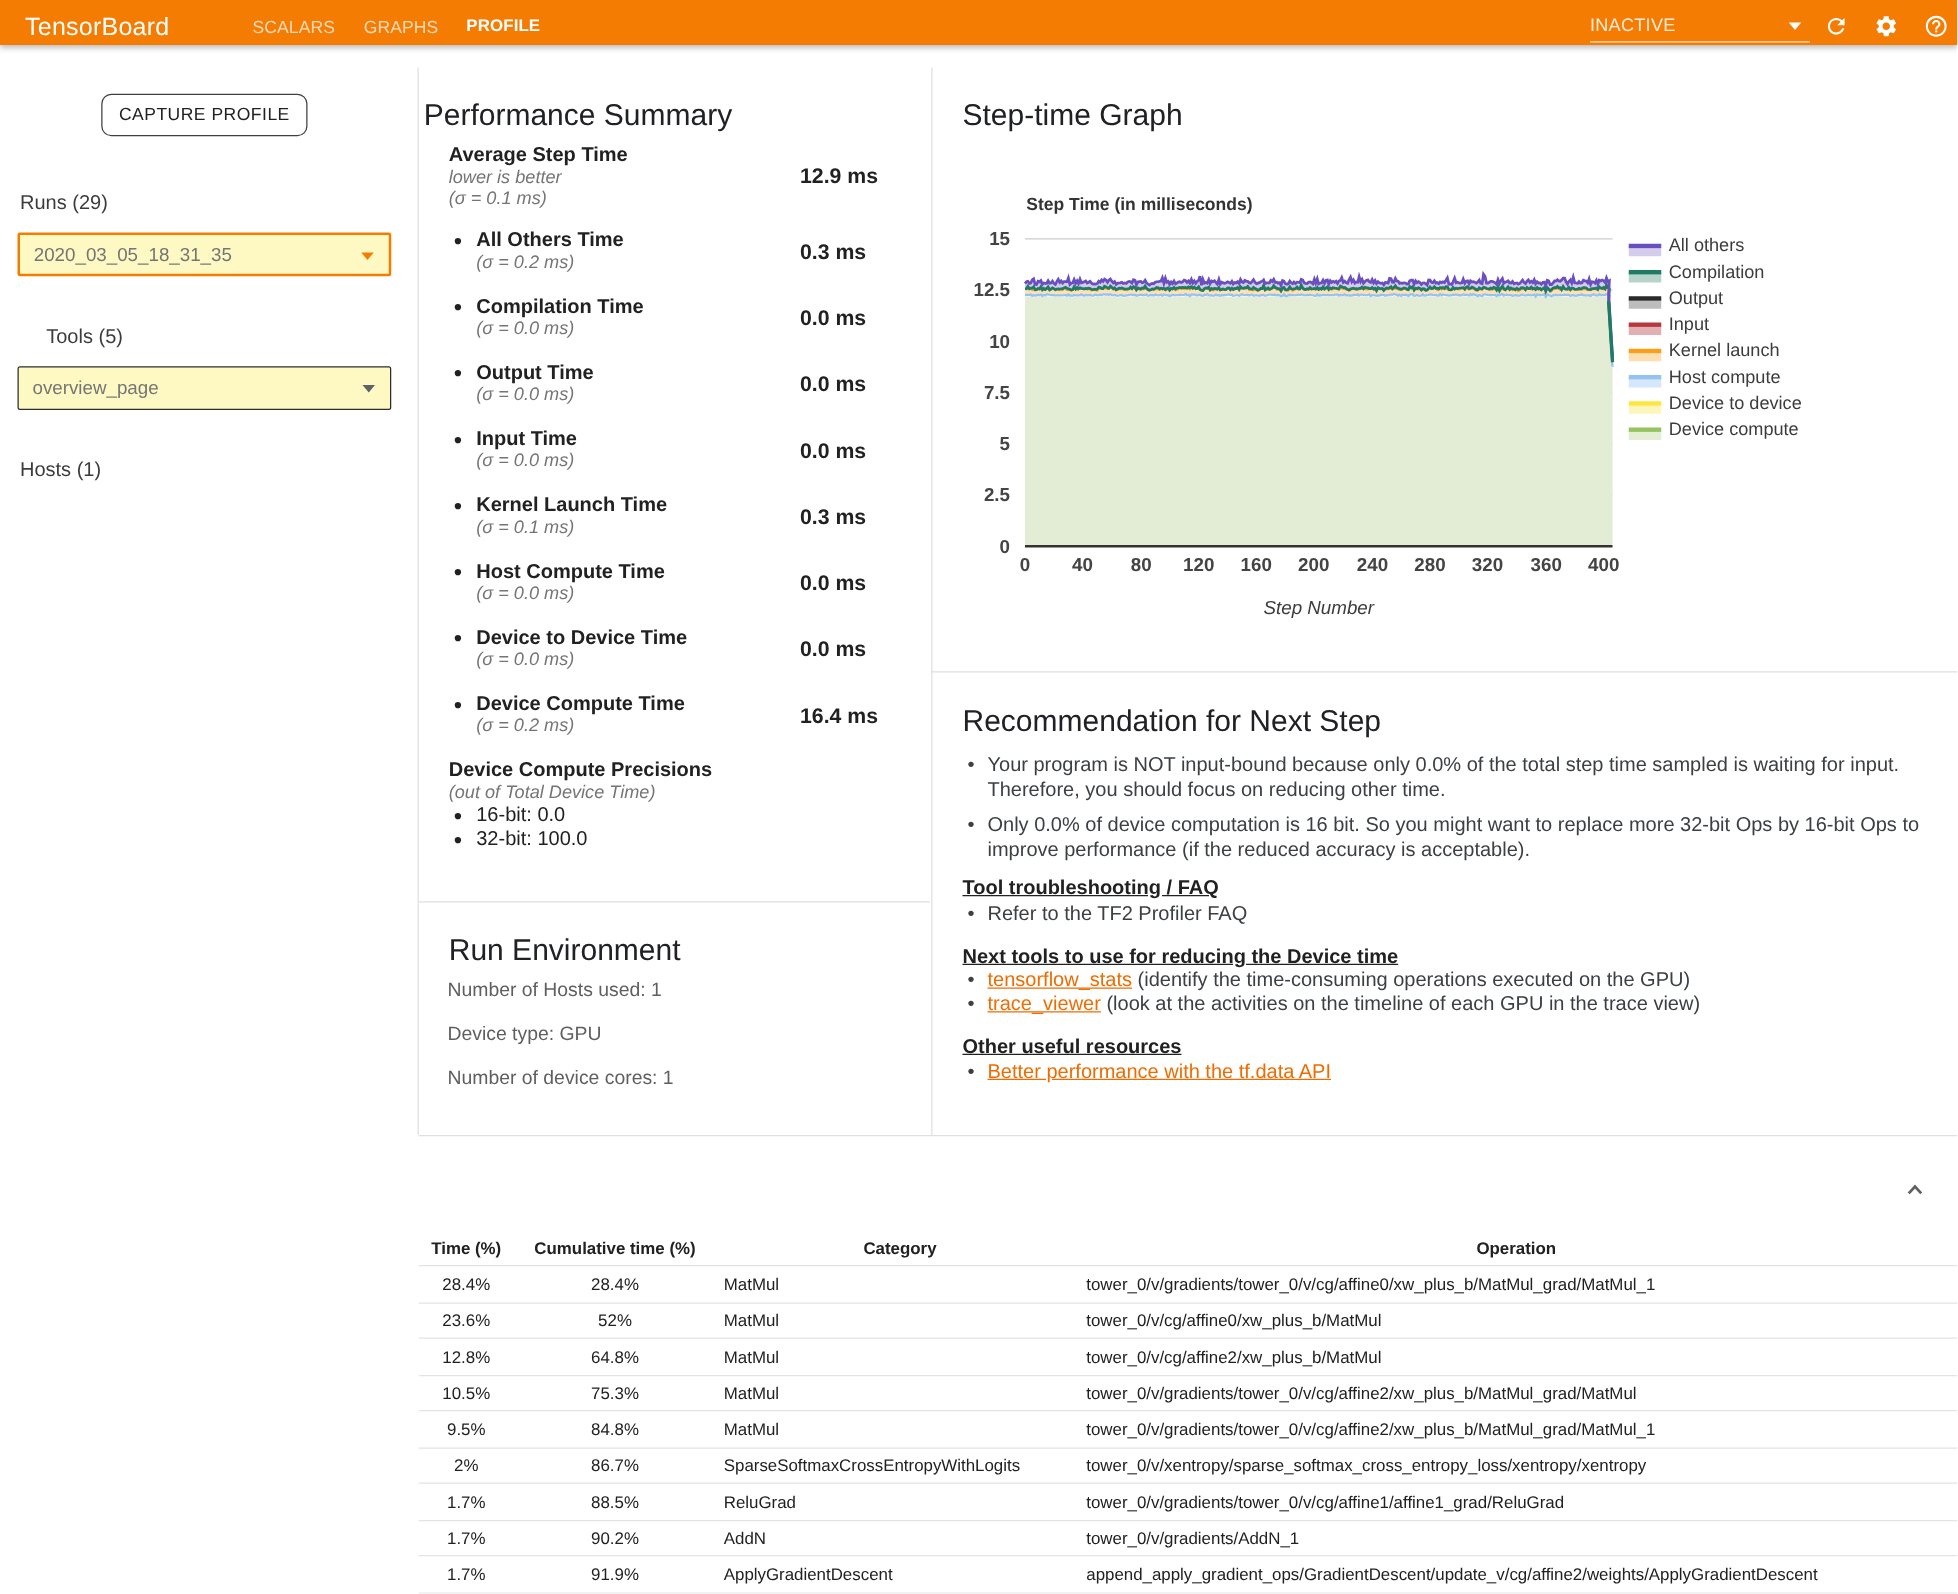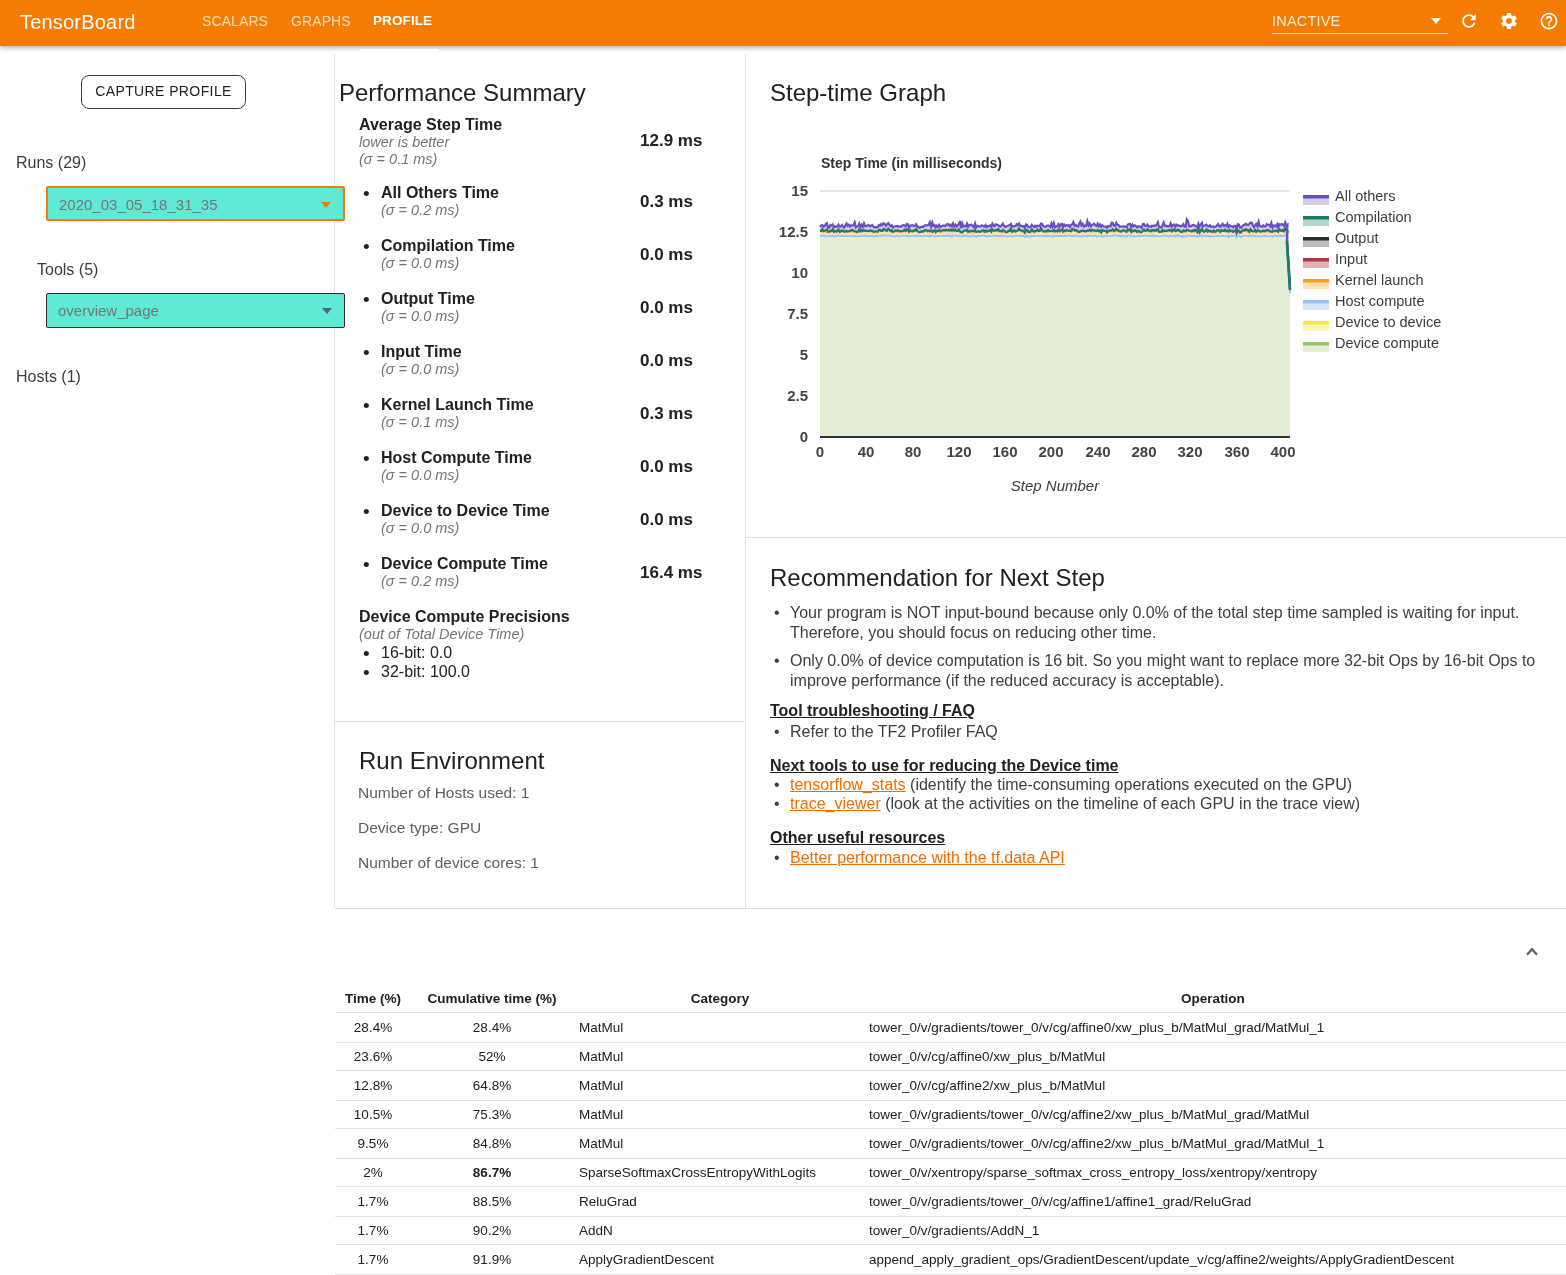--- a/index.html
+++ b/index.html
@@ -1,33 +1,33 @@
 <!DOCTYPE html>
 <html><head>
 <meta charset="utf-8">
 <style>
 * { margin:0; padding:0; box-sizing:border-box; }
 html,body { width:1566px; height:1275px; background:#fff; font-family:"Liberation Sans", sans-serif; }
 #page { position:relative; width:1566px; height:1275px; overflow:hidden; background:#fff; }
 .abs { position:absolute; }
 
-#toolbar { position:absolute; left:0; top:0; width:1566px; height:46px; background:#f57c02; box-shadow:0 2px 5px rgba(0,0,0,0.3); z-index:10; }
+#toolbar { position:absolute; left:0; top:0; width:1566px; height:36px; background:#f57c02; box-shadow:0 2px 5px rgba(0,0,0,0.3); z-index:10; }
 #logo { position:absolute; left:20px; top:11px; font-size:20px; color:#fff; font-weight:400; letter-spacing:0.2px; }
 .tab { position:absolute; top:13px; font-size:14px; font-weight:400; letter-spacing:0.1px; color:rgba(255,255,255,0.72); }
 .tab.active { color:#fff; font-weight:700; font-size:13.5px; }
 #tabline { position:absolute; left:360px; top:49px; width:78px; height:3px; background:#fff; }
 #inactive-label { position:absolute; left:1272px; top:13px; width:160px; font-size:14.5px; color:rgba(255,255,255,0.85); letter-spacing:0.2px; }
 #inactive-line { position:absolute; left:1272px; top:33px; width:176px; height:1px; background:rgba(255,255,255,0.75); }
 #inactive-caret { position:absolute; left:1431px; top:18px; width:0; height:0; border-left:5px solid transparent; border-right:5px solid transparent; border-top:6px solid #fff; }
 .tbicon { position:absolute; top:11px; width:20px; height:20px; }
 
 #sidebar { position:absolute; left:0; top:54px; width:335px; height:854px; border-right:1px solid #e0e0e0; background:#fff; }
 #capture-btn { position:absolute; left:81px; top:21px; width:165px; height:34px; border:1.6px solid #3c4043; border-radius:8px; font-size:14px; color:#202124; text-align:center; line-height:31px; letter-spacing:0.4px; }
 .side-label { position:absolute; left:16px; font-size:16px; color:#3c3c3c; }
-.select { position:absolute; left:14px; width:299px; height:35px; border:1px solid #2d2d2d; border-radius:2px; background:#5eead4;margin-left:32px; }
+.select { position:absolute; left:14px; width:299px; height:35px; border:1px solid #2d2d2d; border-radius:2px; background:#fef9c3; }
 .select .val { position:absolute; left:11px; top:8px; font-size:15px; color:#757575; }
 .select .car { position:absolute; right:12px; top:14px; width:0; height:0; border-left:5px solid transparent; border-right:5px solid transparent; border-top:6px solid #5f6368; }
 #runs-select { border:2px solid #f57c02; }
 #runs-select .car { border-top-color:#f57c02; }
 
 #midcol { position:absolute; left:335px; top:54px; width:411px; height:854px; border-right:1px solid #e0e0e0; }
 #mid-divider { position:absolute; left:335px; top:721px; width:409px; height:1px; background:#e0e0e0; }
 .h1 { font-size:24px; color:#202124; font-weight:400; }
 .itm-t { position:absolute; font-size:16px; font-weight:700; color:#212121; }
 .itm-s { position:absolute; font-size:14.5px; font-style:italic; color:#757575; }
@@ -252,21 +252,21 @@
 <div class="td" style="left:412px; top:1107px; width:160px; text-align:center;">75.3%</div>
 <div class="td" style="left:579px; top:1107px;">MatMul</div>
 <div class="td" style="left:869px; top:1107px;">tower_0/v/gradients/tower_0/v/cg/affine2/xw_plus_b/MatMul_grad/MatMul</div>
 <div class="rowline" style="top:1128px;"></div>
 <div class="td" style="left:303px; top:1136px; width:140px; text-align:center;">9.5%</div>
 <div class="td" style="left:412px; top:1136px; width:160px; text-align:center;">84.8%</div>
 <div class="td" style="left:579px; top:1136px;">MatMul</div>
 <div class="td" style="left:869px; top:1136px;">tower_0/v/gradients/tower_0/v/cg/affine2/xw_plus_b/MatMul_grad/MatMul_1</div>
 <div class="rowline" style="top:1158px;"></div>
 <div class="td" style="left:303px; top:1165px; width:140px; text-align:center;">2%</div>
-<div class="td" style="left:412px; top:1165px; width:160px; text-align:center;font-weight:bold;">86.7%</div>
+<div class="td" style="left:412px; top:1165px; width:160px; text-align:center;">86.7%</div>
 <div class="td" style="left:579px; top:1165px;">SparseSoftmaxCrossEntropyWithLogits</div>
 <div class="td" style="left:869px; top:1165px;">tower_0/v/xentropy/sparse_softmax_cross_entropy_loss/xentropy/xentropy</div>
 <div class="rowline" style="top:1186px;"></div>
 <div class="td" style="left:303px; top:1194px; width:140px; text-align:center;">1.7%</div>
 <div class="td" style="left:412px; top:1194px; width:160px; text-align:center;">88.5%</div>
 <div class="td" style="left:579px; top:1194px;">ReluGrad</div>
 <div class="td" style="left:869px; top:1194px;">tower_0/v/gradients/tower_0/v/cg/affine1/affine1_grad/ReluGrad</div>
 <div class="rowline" style="top:1216px;"></div>
 <div class="td" style="left:303px; top:1223px; width:140px; text-align:center;">1.7%</div>
 <div class="td" style="left:412px; top:1223px; width:160px; text-align:center;">90.2%</div>

